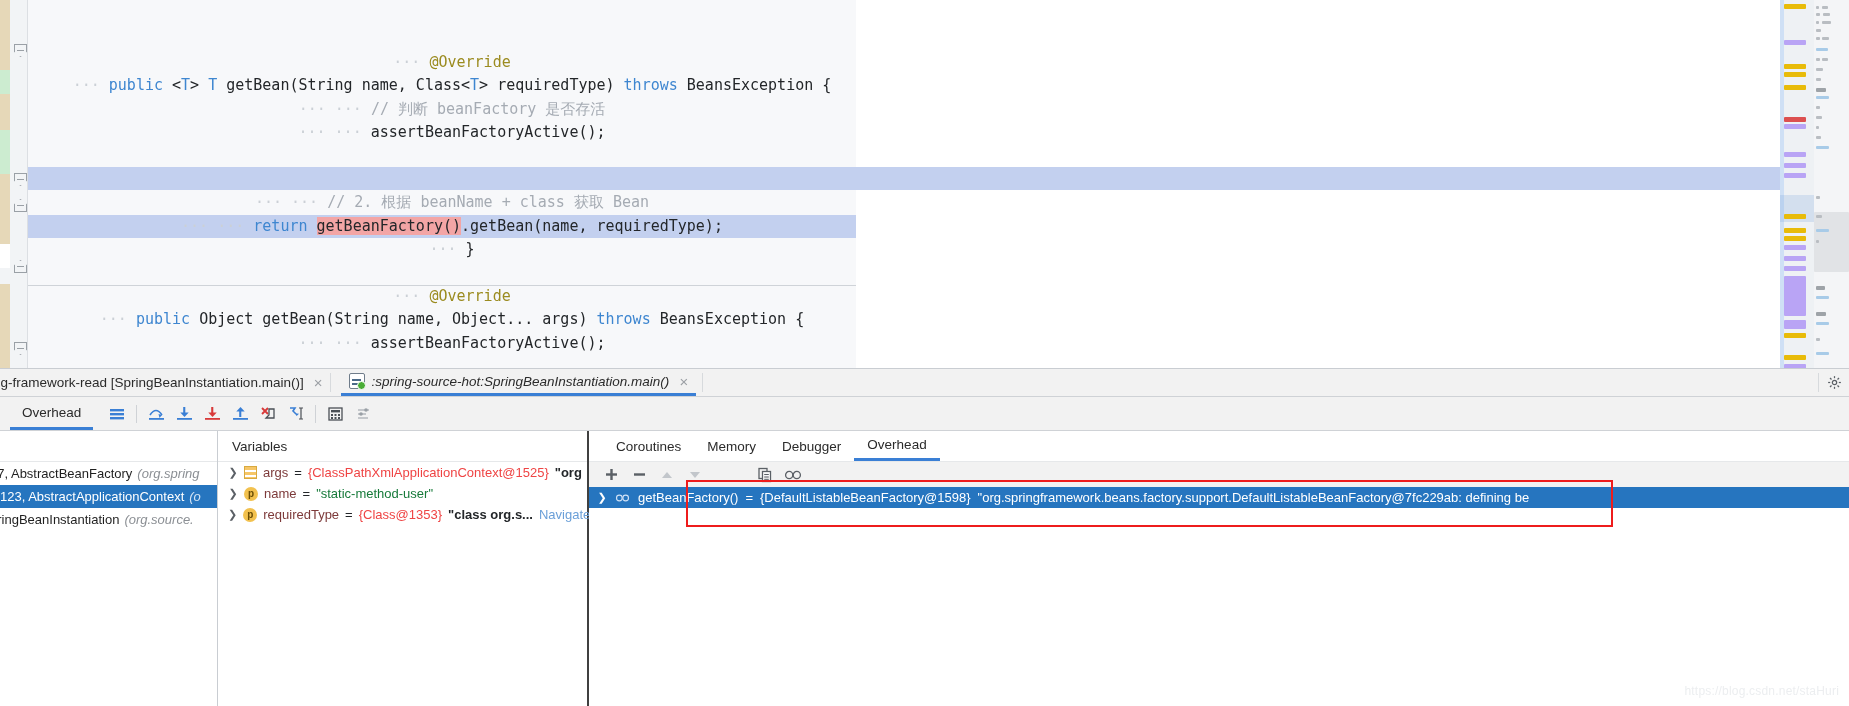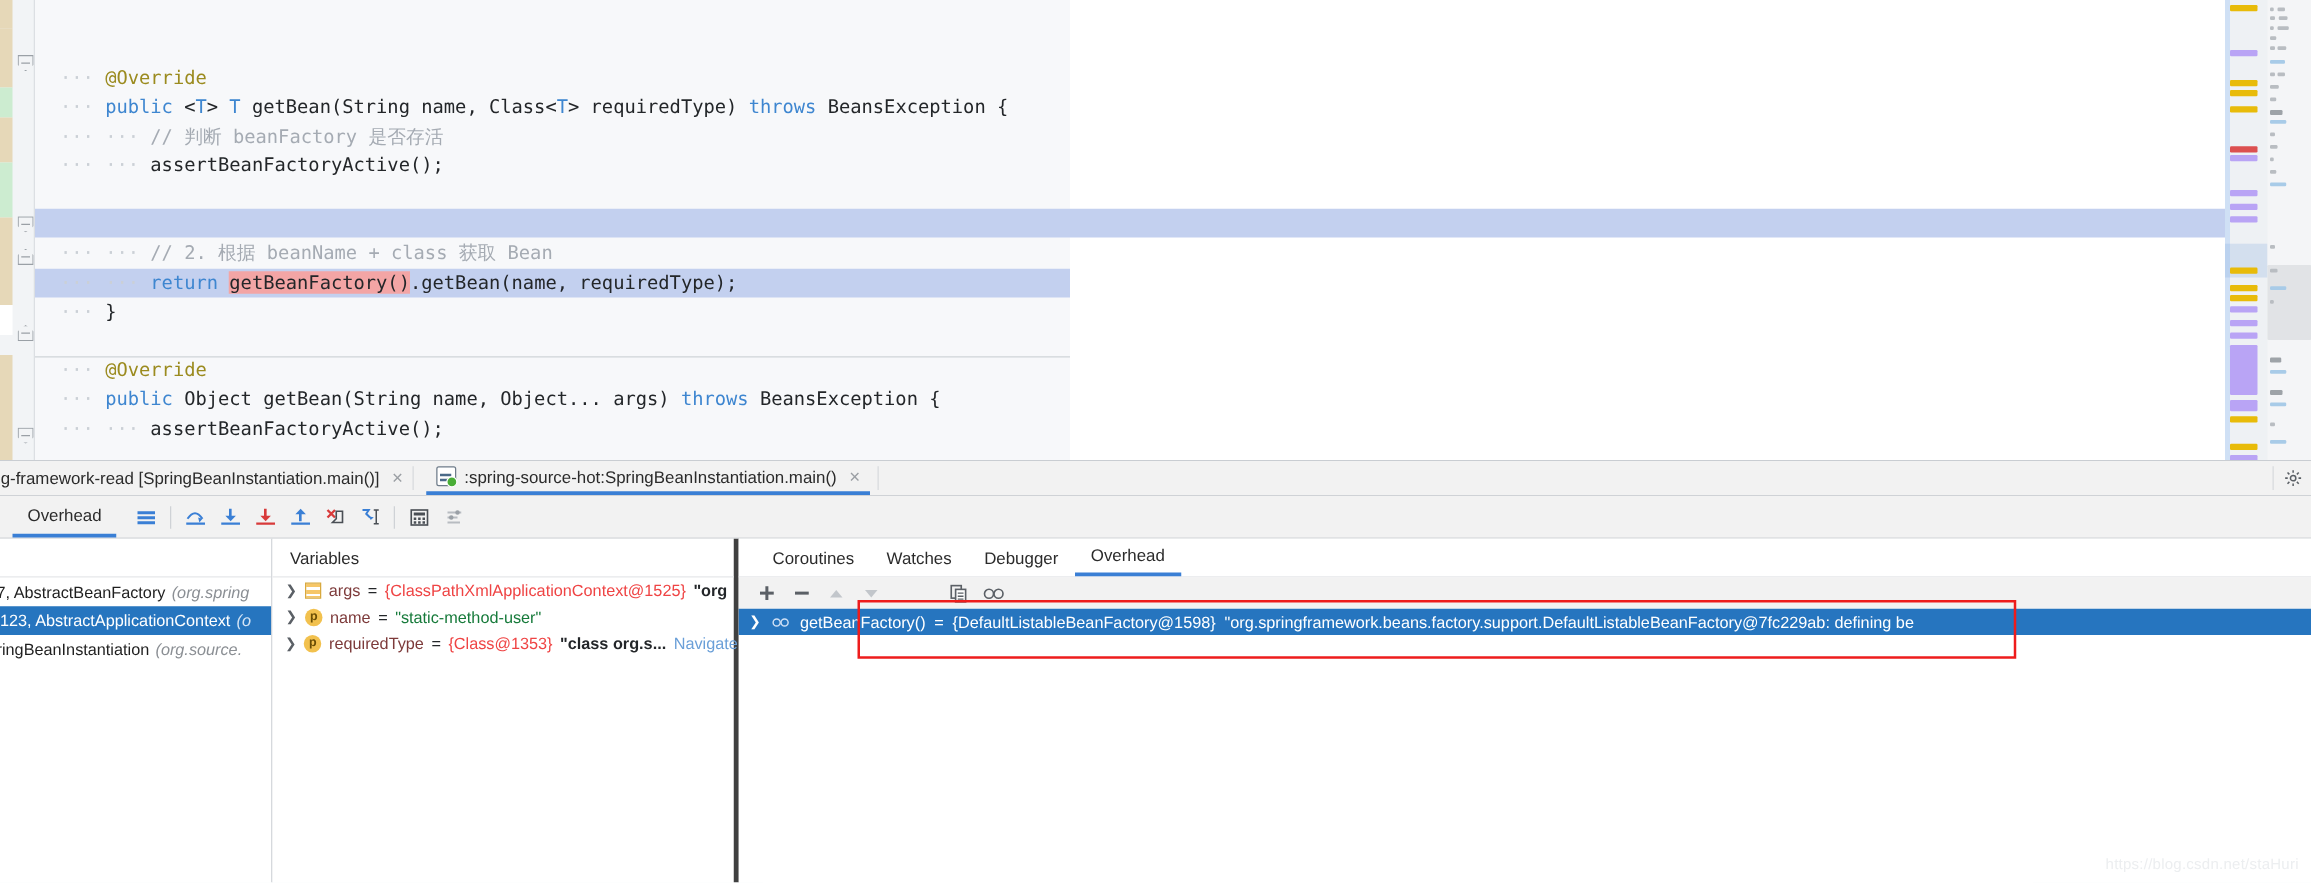--- a/index.html
+++ b/index.html
@@ -44,20 +44,21 @@
   .code {
     flex: 1 1 auto;
     position: relative;
     font-family: "DejaVu Sans Mono", monospace;
     font-size: 15px;
     line-height: 23.4px;
     white-space: pre;
     padding-top: 4px;
     background: #f7f8fa;
     overflow: hidden;
+    text-align: center;
   }
   .code-inner { position: relative; width: 828px; }
   .ln { height: 23.4px; padding-left: 20px; }
   .ln.hl { background: #c3d0ef; }
   .sep-top { position:absolute; left:0; right:0; top:0; height:1px; background:#cfd3d8; }
 
   .kw      { color: #3e86d0; }
   .anno    { color: #9b8b1f; }
   .cmt     { color: #a5abb3; }
   .txt     { color: #232629; }
@@ -176,21 +177,21 @@
     font-size: 13px; color: #1f1f1f; white-space: nowrap;
     padding-left: 0; margin-left: -10px;
   }
   .frame-row.sel { background: #2675bf; color: #ffffff; margin-left:0; padding-left:0; }
   .frame-row .pkg { color:#8b8f94; font-style: italic; margin-left: 5px; }
   .frame-row.sel .pkg { color:#d4e4f5; }
 
   .varspane { flex: 1 1 auto; display: flex; min-width:0; }
   .vars {
     width: 369px; flex: 0 0 369px;
-    border-right: 4px solid #404040;
+    border-right: 2px solid #404040;
     background:#ffffff; position:relative;
   }
   .vars-head {
     height: 30px; display:flex; align-items:center;
     padding-left: 14px; font-size: 13.5px; color:#2b2b2b;
     border-bottom: 1px solid #e6e8ea;
   }
   .var-row {
     height: 21px; display:flex; align-items:center; gap:6px;
     font-size: 13px; white-space: nowrap; padding-left: 10px;
@@ -351,21 +352,21 @@
       </div>
     </div>
   </div>
 
   <div class="runtabs">
     <div class="rtab first">
       <span>ing-framework-read [SpringBeanInstantiation.main()]</span>
       <span class="xclose">×</span>
     </div>
     <div class="rtab-sep"></div>
-    <div class="rtab active" style="margin-left:10px;">
+    <div class="rtab active" style="margin-left:10px;font-style:italic;">
       <span class="runicon"></span>
       <span>:spring-source-hot:SpringBeanInstantiation.main()</span>
       <span class="xclose">×</span>
     </div>
     <div class="rtab-sep" style="margin-left:6px;"></div>
     <div class="runtabs-spacer"></div>
     <div class="rtab-sep"></div>
     <div class="settings-gear">
       <svg width="15" height="15" viewBox="0 0 16 16" aria-hidden="true">
         <circle cx="8" cy="8" r="2.3" fill="none" stroke="#5b6066" stroke-width="1.3"></circle>
@@ -511,21 +512,21 @@
               <span class="vref">{Class@1353} </span>
               <span class="vcls">"class org.s...</span>
               <span class="vnav"> Navigate</span>
             </div>
           </div>
       </div>
 
       <div class="watchpane">
         <div class="watch-tabs" id="watch-tabs">
             <div class="wtab">Coroutines</div>
-            <div class="wtab">Watches</div>
+            <div class="wtab">Memory</div>
             <div class="wtab">Debugger</div>
             <div class="wtab active">Overhead</div>
           </div>
         <div class="watch-toolbar">
           <div class="wtb">
             <svg width="15" height="15" viewBox="0 0 15 15" aria-hidden="true">
               <rect x="6.3" y="2" width="2.4" height="11" fill="#5b6066"></rect>
               <rect x="2" y="6.3" width="11" height="2.4" fill="#5b6066"></rect>
             </svg>
           </div>

